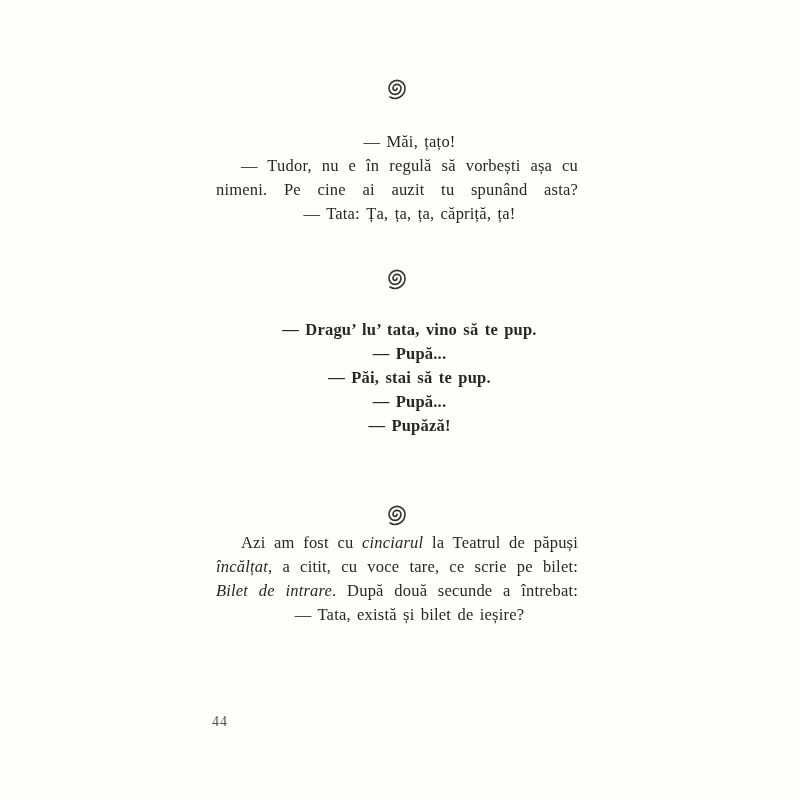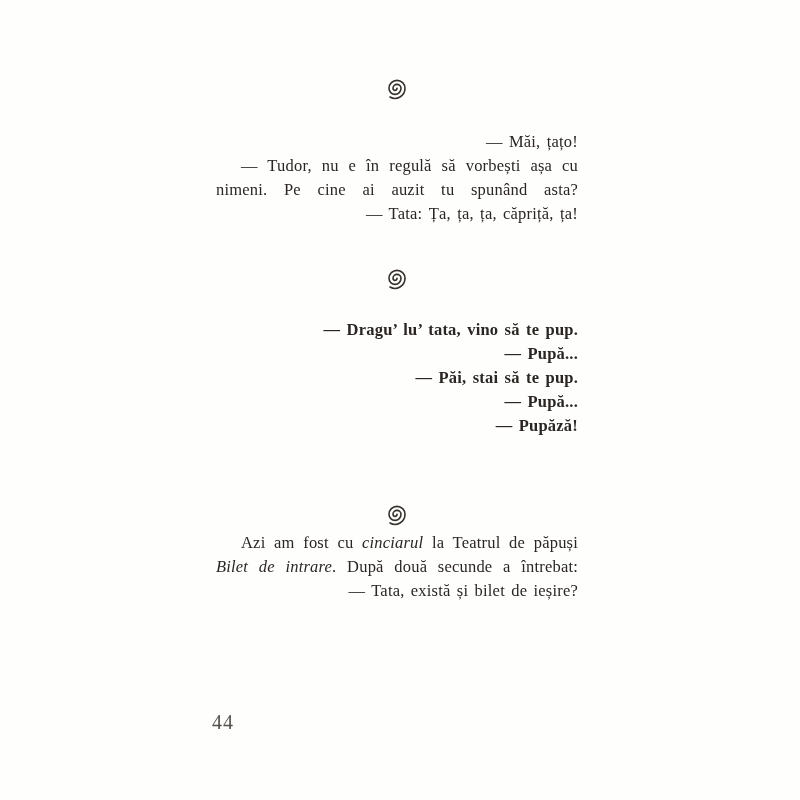--- a/index.html
+++ b/index.html
@@ -40,33 +40,33 @@
     font-size: 16.5px;
     line-height: 24px;
     letter-spacing: 0.2px;
     word-spacing: 2px;
   }
   .block-1 { top: 130px; }
   .block-2 { top: 318px; font-weight: bold; }
   .block-3 { top: 531px; }
   .line {
     display: block;
-    text-align: right;
+    text-align: center;
   }
   .indent { text-indent: 25px; }
   .just {
     text-align: justify;
     text-align-last: justify;
   }
   .line i { font-style: italic; }
   .page-number {
     position: absolute;
     left: 212px;
     top: 710px;
-    font-size: 20px;
+    font-size: 14px;
     line-height: 24px;
     color: #55504c;
     letter-spacing: 1px;
   }
   svg.spiral { display: block; }
 </style>
 </head>
 <body>
 
 <div class="content">
@@ -99,19 +99,20 @@
   </div>
 
   <div class="ornament orn-3">
     <svg class="spiral" width="20" height="22" viewBox="8.5 8.5 15 16" aria-hidden="true">
       <path d="M 16 16 A 1.5 1.5 0 0 1 13 16 A 3 3 0 0 1 19 16 A 4.5 4.5 0 0 1 10 16 A 6 6 0 0 1 22 16 A 7.5 7.5 0 0 1 10.75 22.5" fill="none" stroke="currentColor" stroke-width="1.2" stroke-linecap="round"></path>
     </svg>
   </div>
 
   <div class="text-block block-3">
     <span class="line indent just"><span>Azi am fost cu </span><i>cinciarul</i><span> la Teatrul de păpuși</span></span>
+    <span class="line just"><span></span><i>încălțat</i><span>, a citit, cu voce tare, ce scrie pe bilet:</span></span>
     <span class="line just"><span></span><i>Bilet de intrare</i><span>. După două secunde a întrebat:</span></span>
     <span class="line indent"><span>— Tata, există și bilet de ieșire?</span><i></i><span></span></span>
   </div>
 
 </div>
 
 <div class="page-number">44</div>
 
 </body></html>

